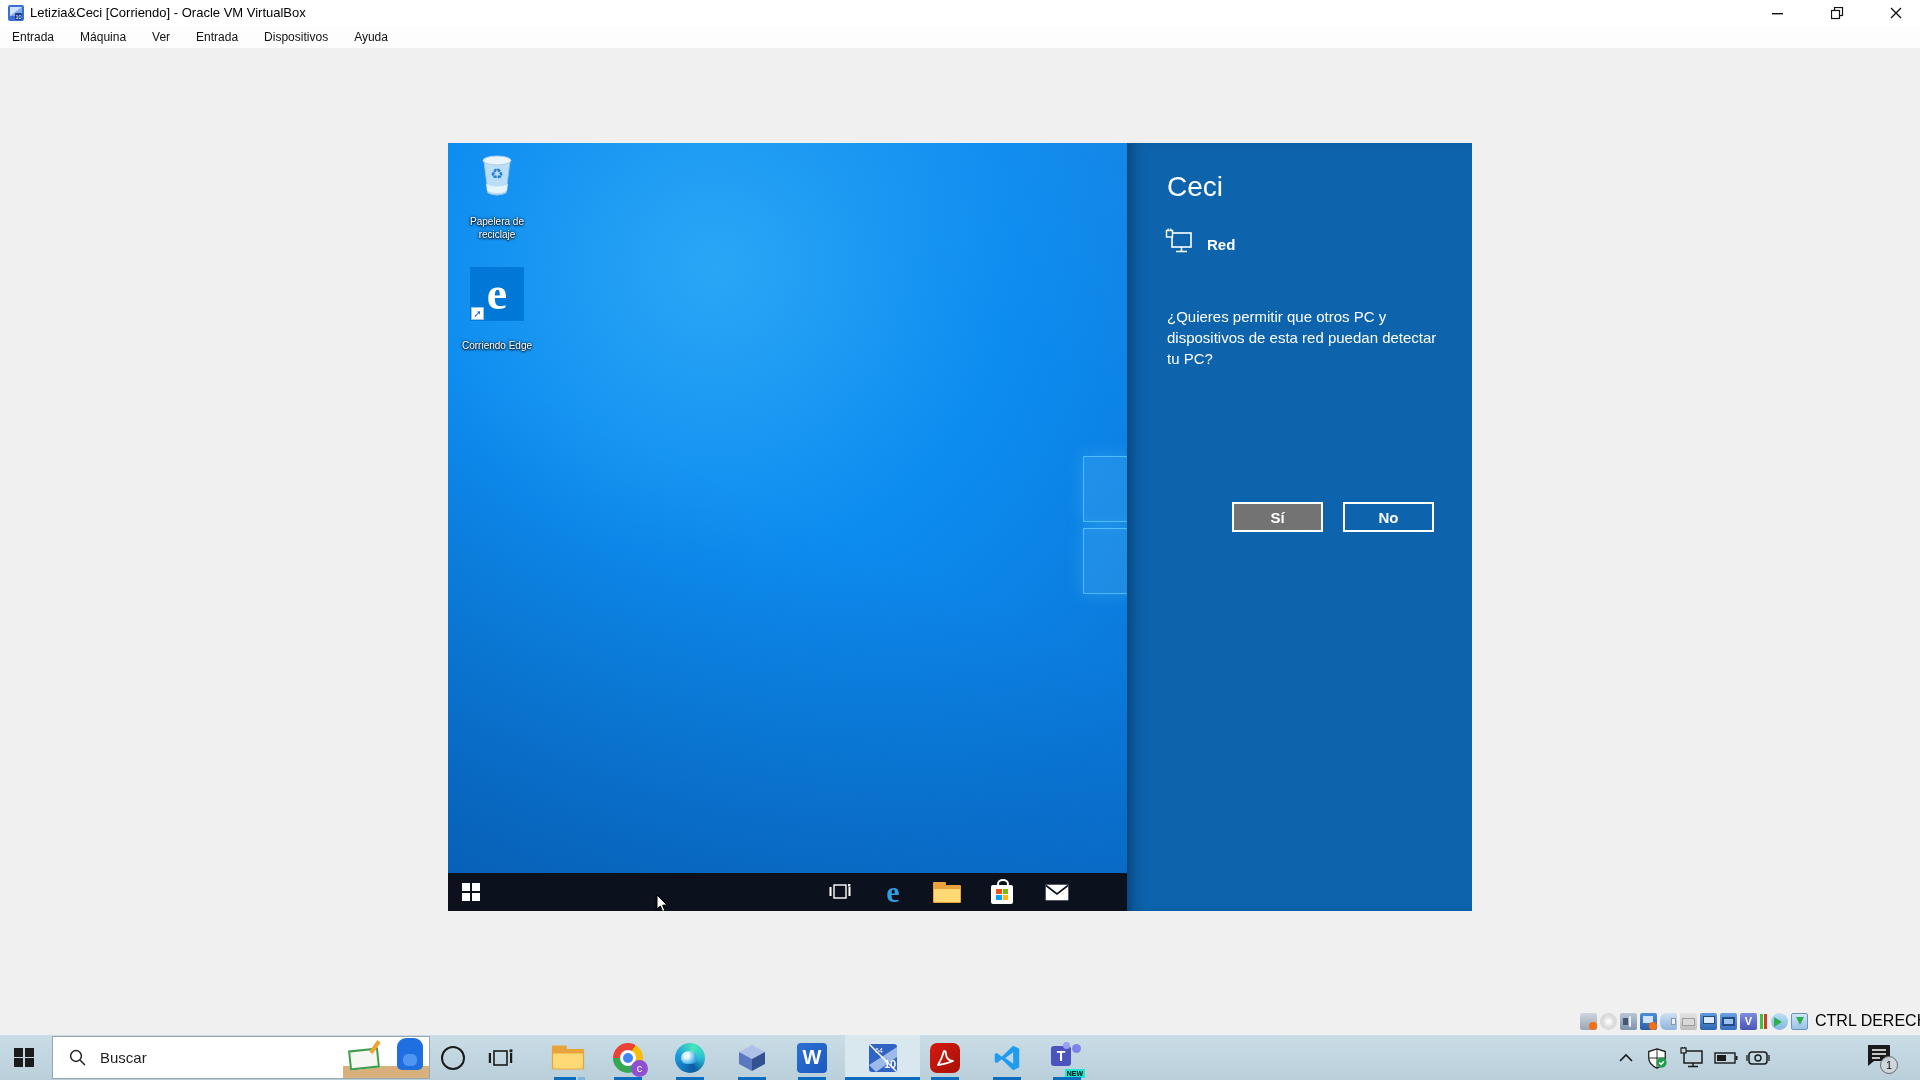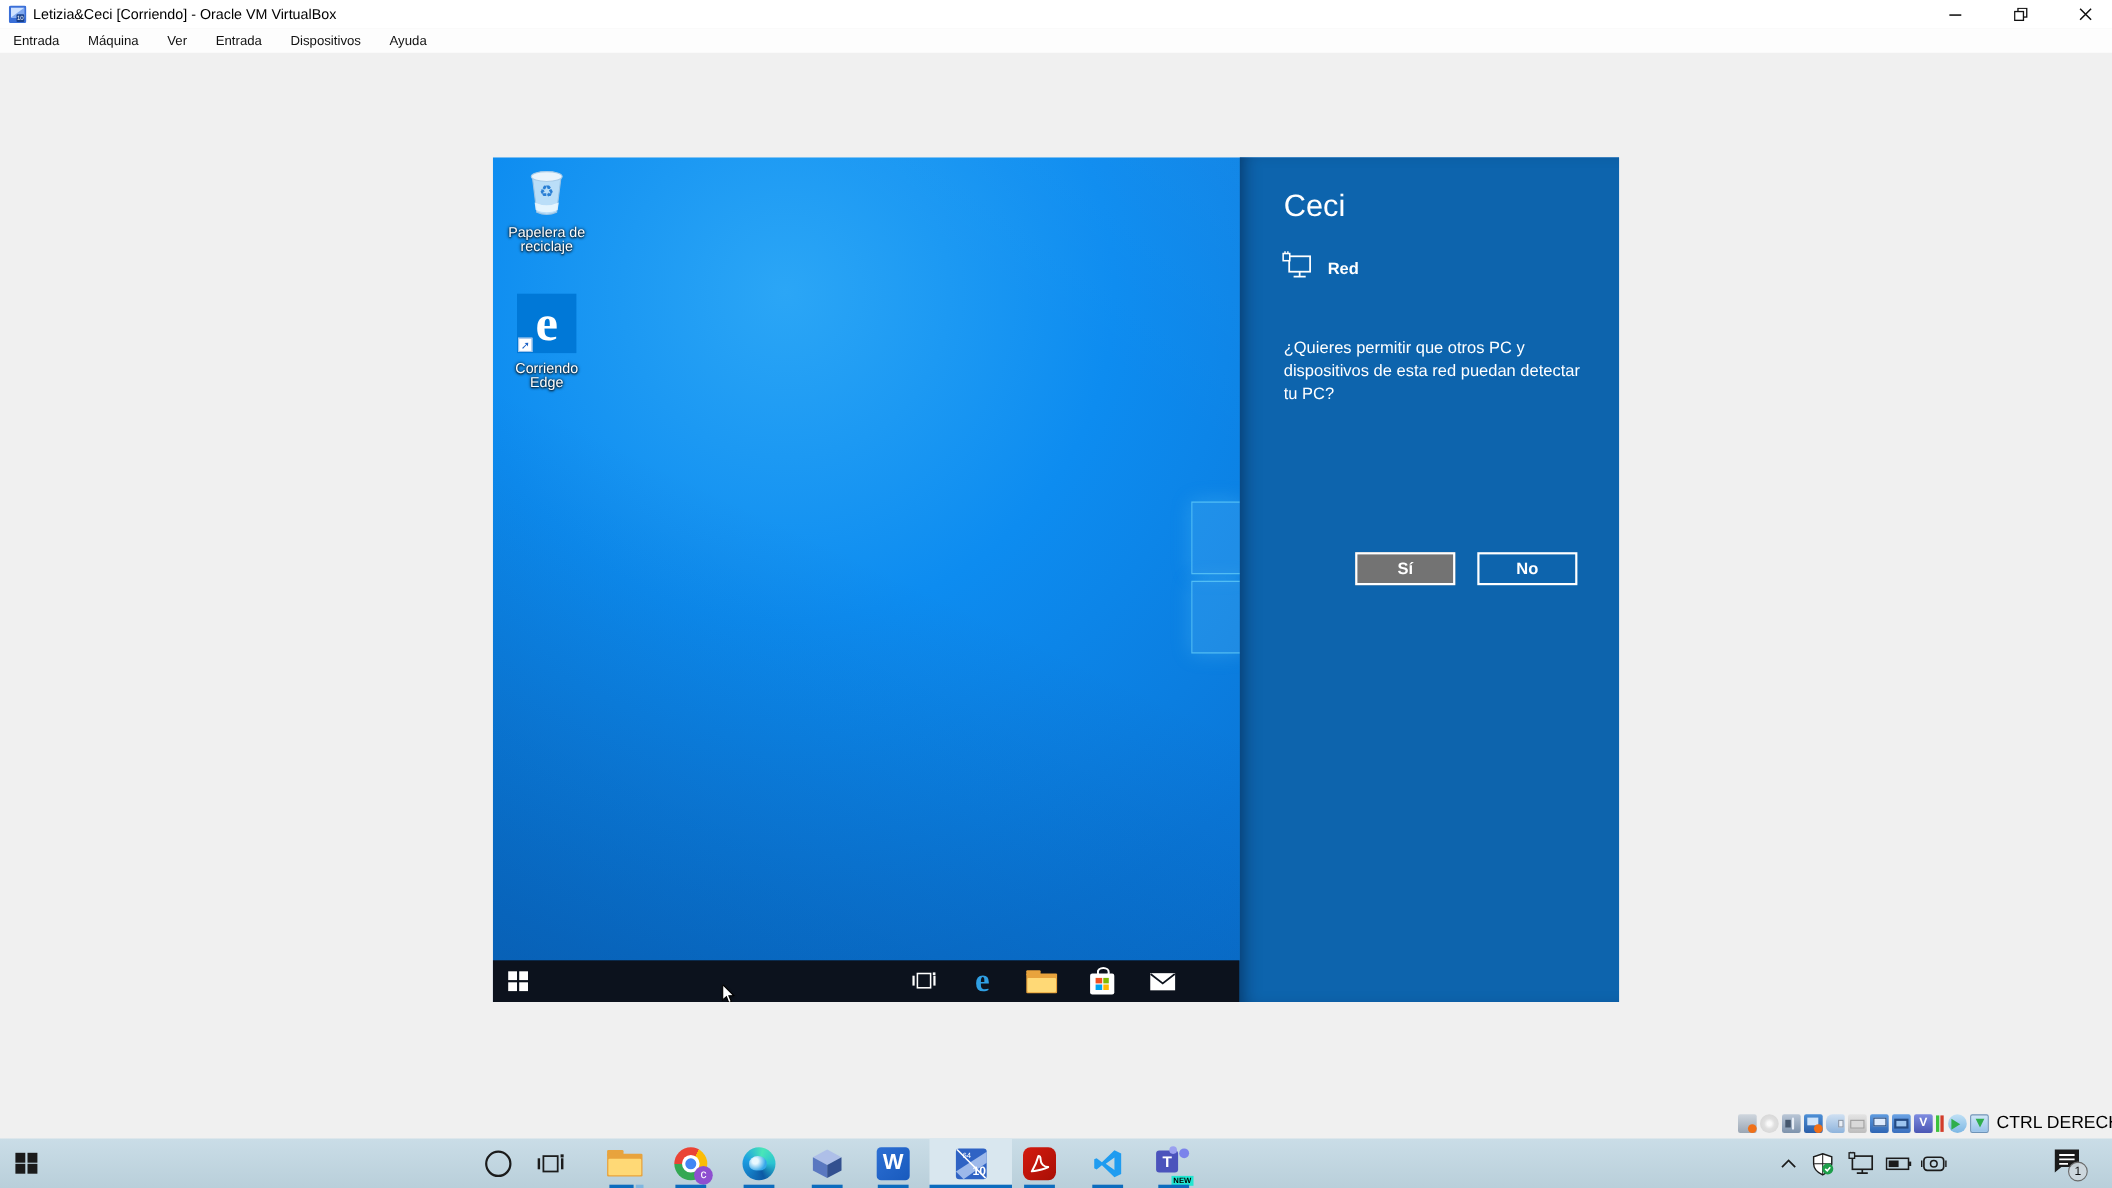--- a/index.html
+++ b/index.html
@@ -16,21 +16,21 @@
   
   .vmscreen{left:448px;top:143px;width:1024px;height:768px;overflow:hidden}
   .wallpaper{left:0;top:0;width:1024px;height:768px;
      background:radial-gradient(circle at 26% 16%,#2ba6f6 0%,#0d8cf0 30%,#0a77d8 62%,#0968c4 100%)}
   .wallpaper .shade{position:absolute;left:0;top:0;width:100%;height:100%;
      background:linear-gradient(215deg,rgba(255,255,255,0.06),transparent 35%),
                 linear-gradient(25deg,rgba(0,30,80,0.25),transparent 45%)}
   .logo-pane{left:635px;width:46px;height:64px;background:rgba(150,220,255,0.15);
      border:1px solid rgba(120,225,255,0.55);border-right:none;box-shadow:0 0 18px rgba(120,220,255,.25)}
   .desk-icon{width:82px;text-align:center}
-  .desk-label{margin-top:7px;font-size:13px;line-height:13px;color:#fff;
+  .desk-label{margin-top:18px;font-size:10px;line-height:13px;color:#fff;
      text-shadow:0 1px 2px #000,0 0 3px #000}
   .edge-tile{width:54px;height:54px;background:#0078d7;margin:0 auto;position:relative;
      display:flex;align-items:center;justify-content:center}
   .edge-tile .e{color:#fff;font-size:46px;font-weight:bold;line-height:54px}
   .shortcut-badge{position:absolute;left:1px;bottom:1px;width:13px;height:13px;background:#fff;
      display:flex;align-items:center;justify-content:center;font-size:10px;color:#1d62c6;border:1px solid #9ec1e8;box-sizing:border-box}
   
   .vmtaskbar{left:0;top:730px;width:679px;height:38px;background:#0c121d}
   .vmtb-btn{top:0;height:38px;display:flex;align-items:center;justify-content:center}
   .winlogo{display:grid;grid-template-columns:8px 8px;grid-template-rows:8px 8px;gap:1.5px}
@@ -249,20 +249,34 @@
 <div class="abs hosttaskbar">
   <div class="abs htb-btn" style="left:0;width:48px">
     <span class="winlogo black" style="grid-template-columns:9px 9px;grid-template-rows:9px 9px">
         <i></i>
         <i></i>
         <i></i>
         <i></i>
       </span>
   </div>
 
+  <div class="abs hostsearch">
+    <svg style="margin:0 12px 0 16px" width="17" height="17" viewBox="0 0 17 17">
+      <circle cx="7" cy="7" r="5.4" fill="none" stroke="#222" stroke-width="1.5"></circle>
+      <path d="M11 11 L16 16" stroke="#222" stroke-width="1.5"></path>
+    </svg>
+    <input type="text" placeholder="Buscar" style="">
+    <div style="position:relative;width:86px;height:41px;margin-left:auto">
+      <span style="position:absolute;left:0;bottom:0;width:86px;height:12px;background:#d8b07c"></span>
+      <span style="position:absolute;left:6px;bottom:9px;width:30px;height:20px;background:#f6f6f2;border:2px solid #3f9e4d;transform:rotate(-6deg);box-sizing:border-box"></span>
+      <span style="position:absolute;left:30px;bottom:24px;width:4px;height:14px;background:#f0a32a;transform:rotate(35deg)"></span>
+      <span style="position:absolute;right:6px;bottom:8px;width:26px;height:32px;background:#1f6fe0;border-radius:9px 9px 5px 5px"></span>
+      <span style="position:absolute;right:12px;bottom:12px;width:14px;height:12px;background:#4f95f2;border-radius:5px"></span>
+    </div>
+  </div>
 
   <div class="abs htb-btn" style="left:436px;width:34px">
     <span style="width:20px;height:20px;border:2.6px solid #1b1b1b;border-radius:50%"></span>
   </div>
   <div class="abs htb-btn" style="left:480px;width:40px">
     <svg width="25" height="22" viewBox="0 0 25 22">
       <rect x="6" y="4" width="13" height="14" fill="none" stroke="#1b1b1b" stroke-width="1.6"></rect>
       <rect x="0.8" y="6" width="2.2" height="10" fill="#1b1b1b"></rect>
       <rect x="22" y="6" width="2.2" height="10" fill="#1b1b1b"></rect>
       <rect x="21.6" y="2.4" width="2.8" height="2.8" fill="#1b1b1b"></rect>

